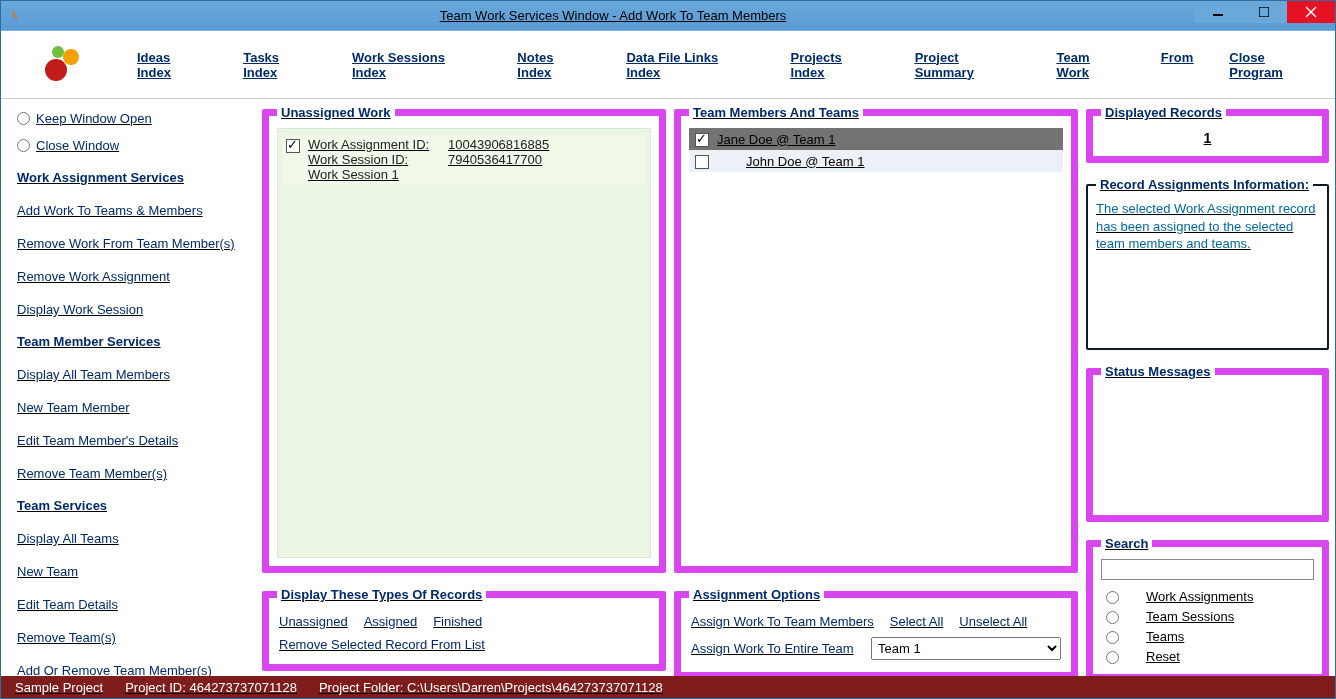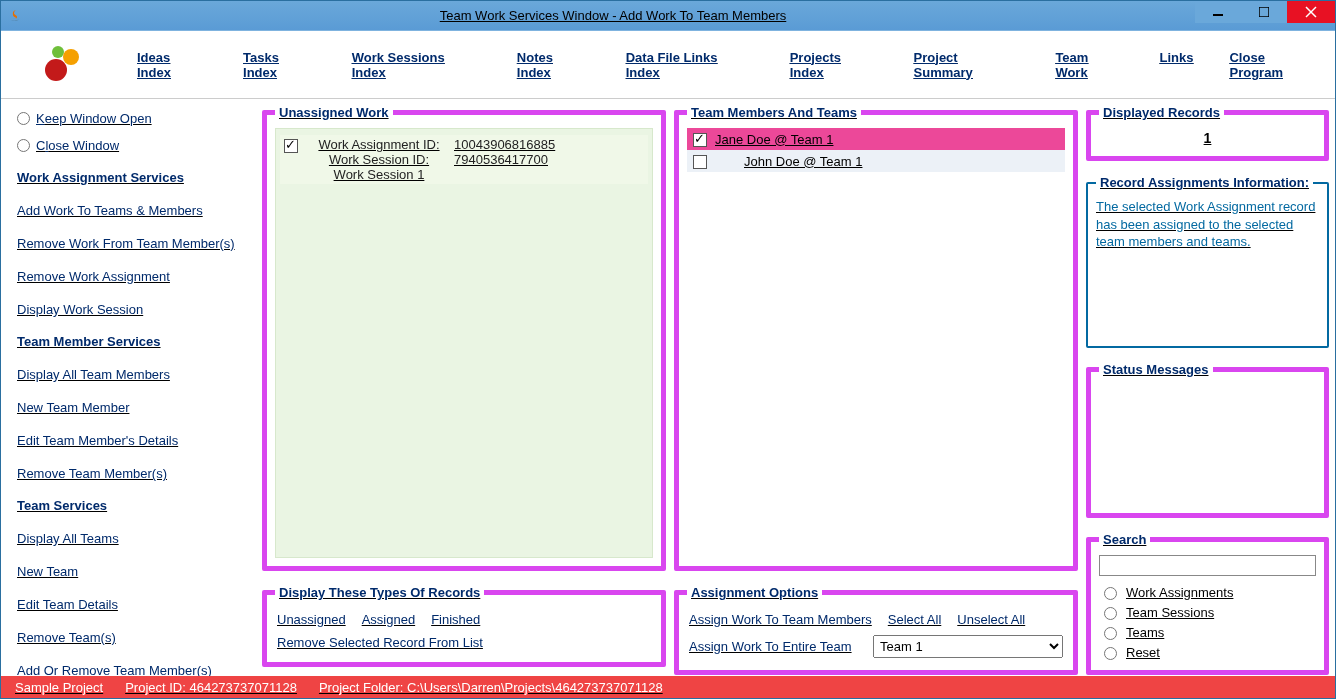--- a/index.html
+++ b/index.html
@@ -47,63 +47,63 @@
   .radio-row input { margin: 0; }
   .radio-row .mnemonic { text-decoration: underline; }
   .sidebar-section-title { color: #002a6b; font-weight: bold; margin-top: 5px; }
   .sidebar-link { color: #002a6b; font-size: 13px; cursor: default; margin-top: 6px; }
   
   .col { display: flex; flex-direction: column; gap: 6px; }
   .col-unassigned { width: 412px; }
   .col-teams { width: 412px; }
   .col-right { flex: 1; min-width: 240px; }
   fieldset {
-    border: 5px solid #d946ef; border-radius: 2px; margin: 4px 4px 4px 4px; padding: 8px 8px 8px 8px;
+    border: 7px solid #d946ef; border-radius: 2px; margin: 4px 4px 4px 4px; padding: 8px 8px 8px 8px;
     position: relative;
   }
   legend { color: #002a6b; font-weight: bold; font-size: 13px; padding: 0 4px; }
   .list-pane {
     background: #eaf5e3; border: 1px solid #d7e8cc; height: 430px; padding: 6px 4px;
     font-size: 13px;
   }
   .list-item {
-    display: flex; align-items: flex-start; gap: 16px; padding: 2px 4px; text-align: center;
+    display: flex; align-items: flex-start; gap: 8px; padding: 2px 4px;
   }
   .list-item.highlight { background: #f0f8e8; }
   .check { width: 14px; height: 14px; border: 1px solid #555; background: #fff; display:inline-block; position:relative; margin-top:2px; flex-shrink:0; }
   .check.checked::after {
     content: "✓"; position: absolute; top: -3px; left: 0px; font-size: 13px; color: #000;
   }
   .wa-block { display: flex; flex-direction: column; }
   .wa-row { display: flex; gap: 10px; }
   .wa-label { width: 130px; color: #222; }
   .wa-val { color: #222; }
   .team-list {
     height: 430px; font-size: 13px;
   }
   .team-row {
     display: flex; align-items: center; gap: 8px; padding: 3px 6px;
   }
-  .team-row.sel { background: #ec4899; }
+  .team-row.sel { background: #737373; }
   .team-row.alt { background: #ecf1f7; gap: 37px; }
   .filter-row, .assign-row { display: flex; gap: 16px; color: #002a6b; padding: 4px 2px; align-items: center; }
   .filter-link, .assign-link { color: #002a6b; cursor: default; }
   .assign-row .select-wrap { margin-left: auto; border-radius: 7px; }
   select.team-select {
     width: 190px; font-size: 13px; padding: 2px;
   }
   .displayed-records { text-align: center; font-size: 14px; color: #000; font-weight: bold; padding: 2px; }
-  fieldset.highlight-red { border: 2px solid #0369a1; }
+  fieldset.highlight-red { border: 2px solid #0f172a; }
   .info-text { font-size: 13px; color: #0369a1; line-height: 1.35; height: 140px; }
   .status-box { height: 120px; }
   .search-input { width: 100%; padding: 2px 4px; font-size: 13px; border: 1px solid #888; margin-bottom: 6px; }
-  .search-radio-row { display: flex; align-items: center; gap: 6px; color: #000; font-size: 13px; padding: 2px 0; }
+  .search-radio-row { display: flex; align-items: center; gap: 24px; color: #000; font-size: 13px; padding: 2px 0; }
   
   .statusbar {
-    height: 22px; background: #ef4444; color: #fff; display: flex; align-items: center;
+    height: 22px; background: #7f1d1d; color: #fff; display: flex; align-items: center;
     gap: 22px; padding: 0 14px; font-size: 13px;
   }
 </style>
 </head>
 <body>
 
 <div class="window">
 
   <div class="titlebar">
     <span class="java-icon">
@@ -143,21 +143,21 @@
     </span>
     <div class="menu-items">
       <span class="menu-item">Ideas Index</span>
       <span class="menu-item">Tasks Index</span>
       <span class="menu-item">Work Sessions Index</span>
       <span class="menu-item">Notes Index</span>
       <span class="menu-item">Data File Links Index</span>
       <span class="menu-item">Projects Index</span>
       <span class="menu-item">Project Summary</span>
       <span class="menu-item">Team Work</span>
-      <span class="menu-item">Links</span>
+      <span class="menu-item">From</span>
       <span class="menu-item">Close Program</span>
     </div>
   </div>
 
   <div class="body">
 
     <div class="sidebar">
       <label class="radio-row">
         <input type="radio" name="winstate" style="">
         <span><span class="mnemonic">K</span>eep Window Open</span>

